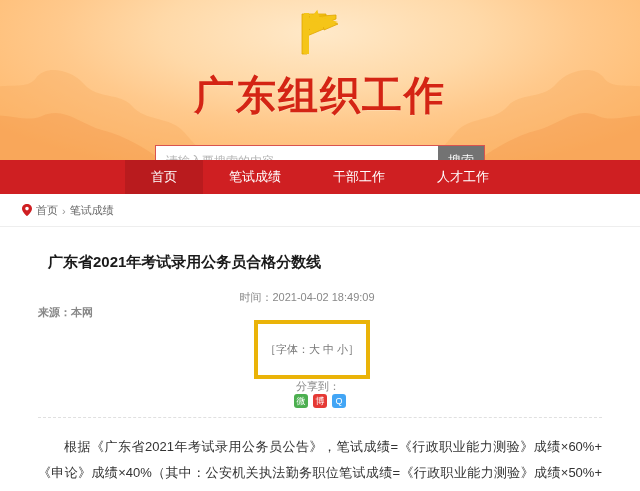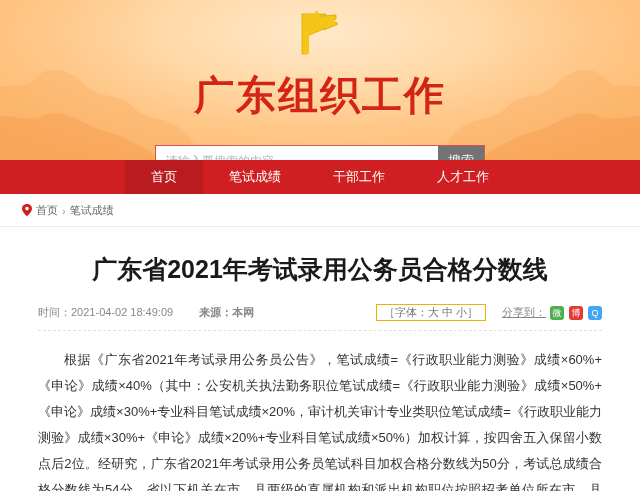--- a/index.html
+++ b/index.html
@@ -118,44 +118,44 @@
   }
   .crumb .pin { color: #cf1f22; font-size: 11px; }
   .crumb a { color: #666; text-decoration: none; }
   .crumb .sep { color: #999; }
 
   
   .article {
     padding: 0 38px;
   }
   .art-title {
-    text-align: center;
-    font-size: 25px;
+    font-size: 15px;
     font-weight: bold;
     color: #1a1a1a;
     padding: 26px 10px 18px 10px;
     font-family: "Liberation Sans", "DejaVu Sans", sans-serif;
   }
   .meta {
     display: flex;
     align-items: center;
     font-size: 11px;
     color: #888;
     border-bottom: 1px dashed #e0e0e0;
     padding-bottom: 9px;
+    flex-direction: column;
   }
   .meta .m-time { margin-right: 26px; }
   .meta .m-src { margin-right: auto; font-weight: bold; }
   .meta .m-font {
-    border: 1px solid #eab308;
-    padding: 0 7px;
+    border: 4px solid #eab308;
+    padding: 18px 7px;
     color: #777;
     margin-right: 16px;
   }
-  .meta .m-share { margin-right: 4px; text-decoration: underline; }
+  .meta .m-share { margin-right: 4px; }
   .share-icons { display: inline-flex; gap: 5px; vertical-align: middle; }
   .share-icons i {
     display: inline-block;
     width: 14px; height: 14px;
     border-radius: 3px;
     font-style: normal;
     font-size: 9px;
     line-height: 14px;
     text-align: center;
     color: #fff;

